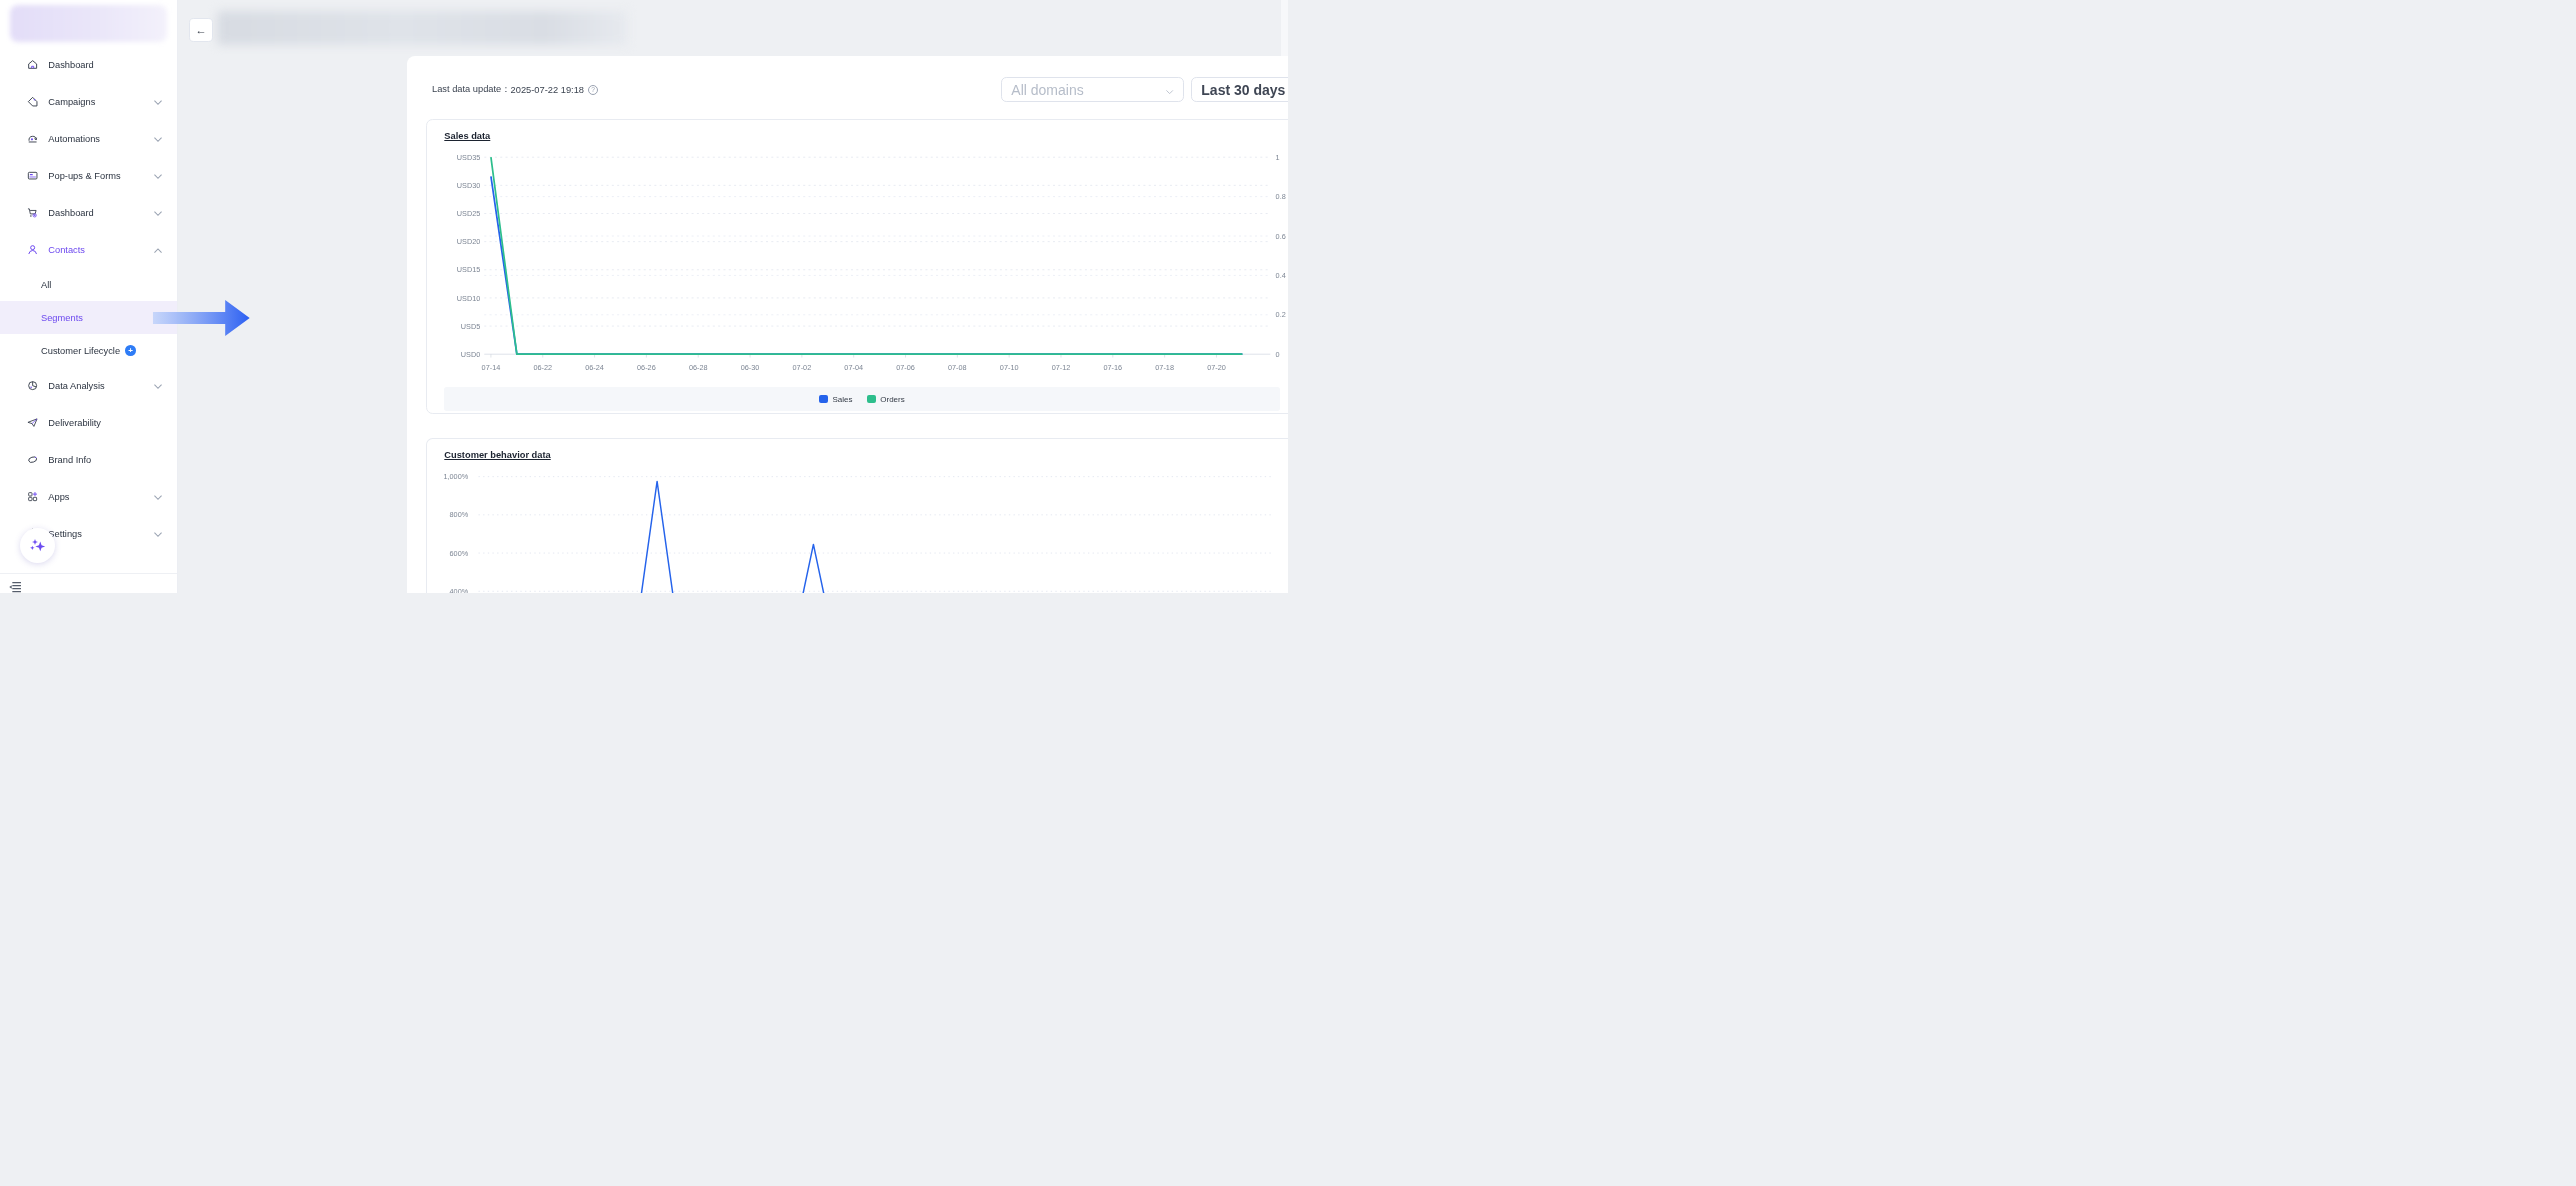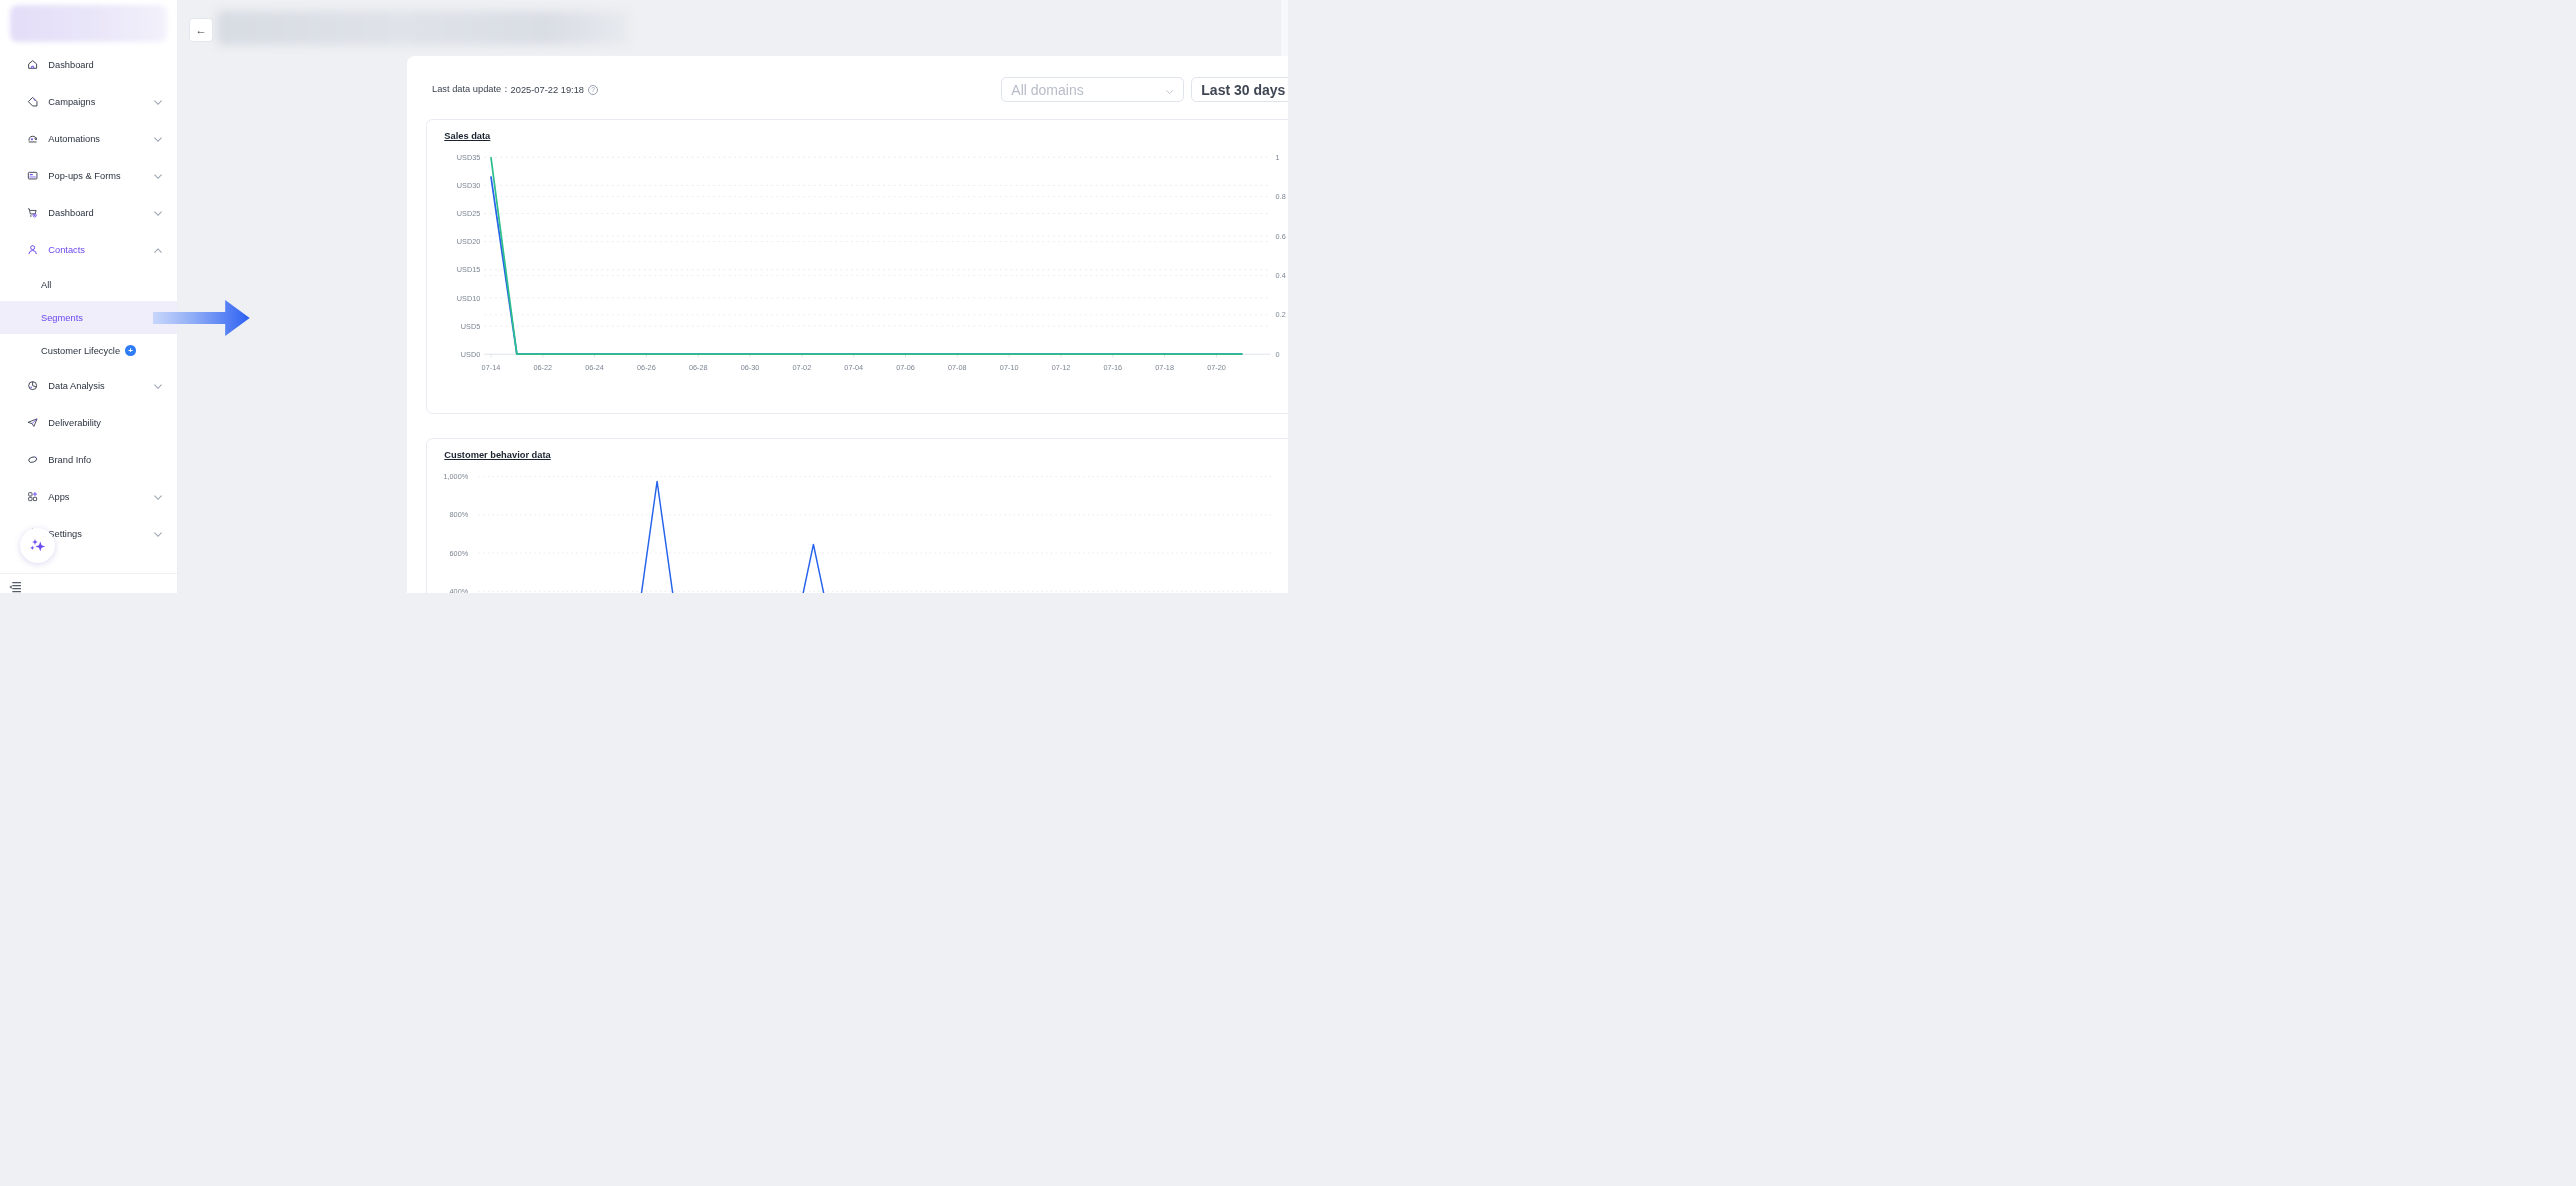--- a/index.html
+++ b/index.html
@@ -332,20 +332,30 @@
         <text x="954" y="376.5" text-anchor="middle" font-size="11" fill="#7d8694">07-12</text>
         <line x1="1032" x2="1032" y1="352.5" y2="357.5" stroke="#cfd4de" stroke-width="1"></line>
         <text x="1032" y="376.5" text-anchor="middle" font-size="11" fill="#7d8694">07-16</text>
         <line x1="1110" x2="1110" y1="352.5" y2="357.5" stroke="#cfd4de" stroke-width="1"></line>
         <text x="1110" y="376.5" text-anchor="middle" font-size="11" fill="#7d8694">07-18</text>
         <line x1="1188" x2="1188" y1="352.5" y2="357.5" stroke="#cfd4de" stroke-width="1"></line>
         <text x="1188" y="376.5" text-anchor="middle" font-size="11" fill="#7d8694">07-20</text>
         <polyline points="96,84.80285714285714 135,352.5 174,352.5 213,352.5 252,352.5 291,352.5 330,352.5 369,352.5 408,352.5 447,352.5 486,352.5 525,352.5 564,352.5 603,352.5 642,352.5 681,352.5 720,352.5 759,352.5 798,352.5 837,352.5 876,352.5 915,352.5 954,352.5 993,352.5 1032,352.5 1071,352.5 1110,352.5 1149,352.5 1188,352.5 1227,352.5" fill="none" stroke="#2563eb" stroke-width="2.6" stroke-linejoin="round"></polyline>
         <polyline points="96,56 135,352.5 174,352.5 213,352.5 252,352.5 291,352.5 330,352.5 369,352.5 408,352.5 447,352.5 486,352.5 525,352.5 564,352.5 603,352.5 642,352.5 681,352.5 720,352.5 759,352.5 798,352.5 837,352.5 876,352.5 915,352.5 954,352.5 993,352.5 1032,352.5 1071,352.5 1110,352.5 1149,352.5 1188,352.5 1227,352.5" fill="none" stroke="#2dbe8c" stroke-width="2.6" stroke-linejoin="round"></polyline>
       </svg>
+    <div class="legend-bar">
+      <span class="legend-item">
+        <span class="legend-swatch" style="background: rgb(37, 99, 235);"></span>
+        <span>Sales</span>
+      </span>
+      <span class="legend-item">
+        <span class="legend-swatch" style="background: rgb(45, 190, 140);"></span>
+        <span>Orders</span>
+      </span>
+    </div>
   </div>
 
   <div class="chart-card card-behavior">
     <div class="chart-title">Customer behavior data</div>
     <svg id="chart2" class="chart-svg" width="872" height="266" viewBox="0 0 1312 400">
         <line x1="77.5" x2="1270" y1="56.5" y2="56.5" stroke="#e2e6f0" stroke-width="1.4" stroke-dasharray="2 5"></line>
         <text x="62" y="60.5" text-anchor="end" font-size="11" fill="#7d8694">1,000%</text>
         <line x1="77.5" x2="1270" y1="114" y2="114" stroke="#e2e6f0" stroke-width="1.4" stroke-dasharray="2 5"></line>
         <text x="62" y="118" text-anchor="end" font-size="11" fill="#7d8694">800%</text>
         <line x1="77.5" x2="1270" y1="171.5" y2="171.5" stroke="#e2e6f0" stroke-width="1.4" stroke-dasharray="2 5"></line>

